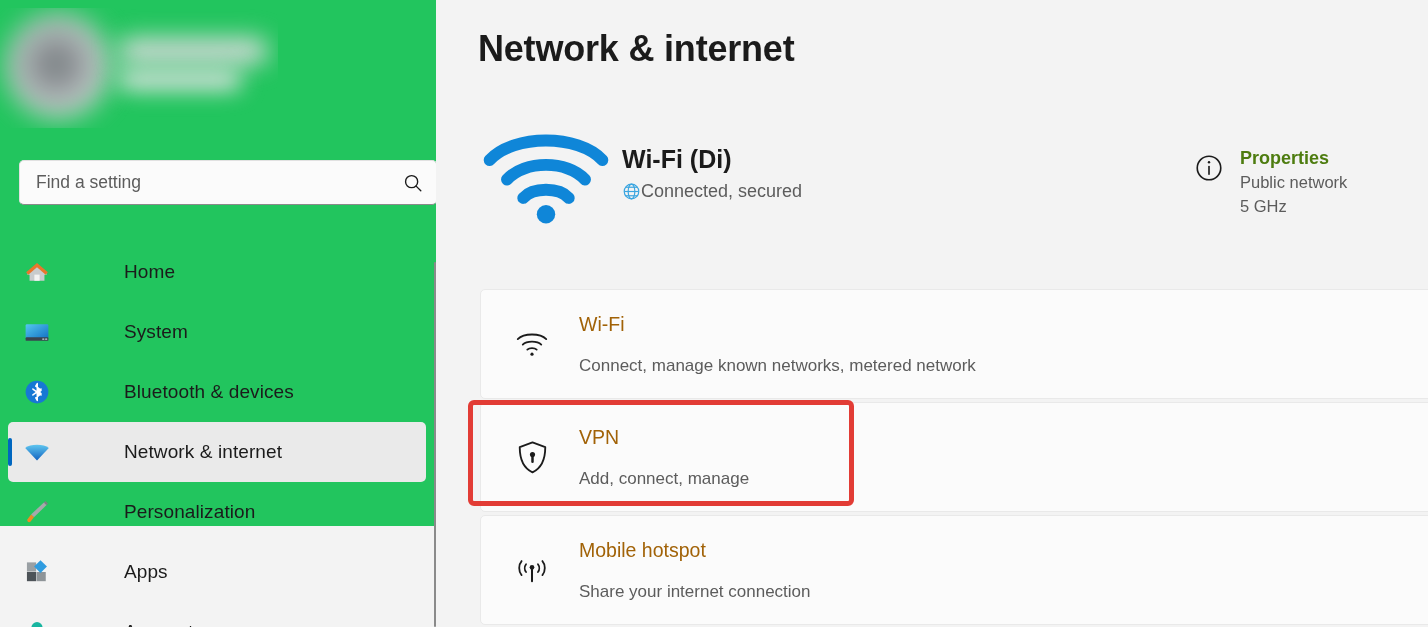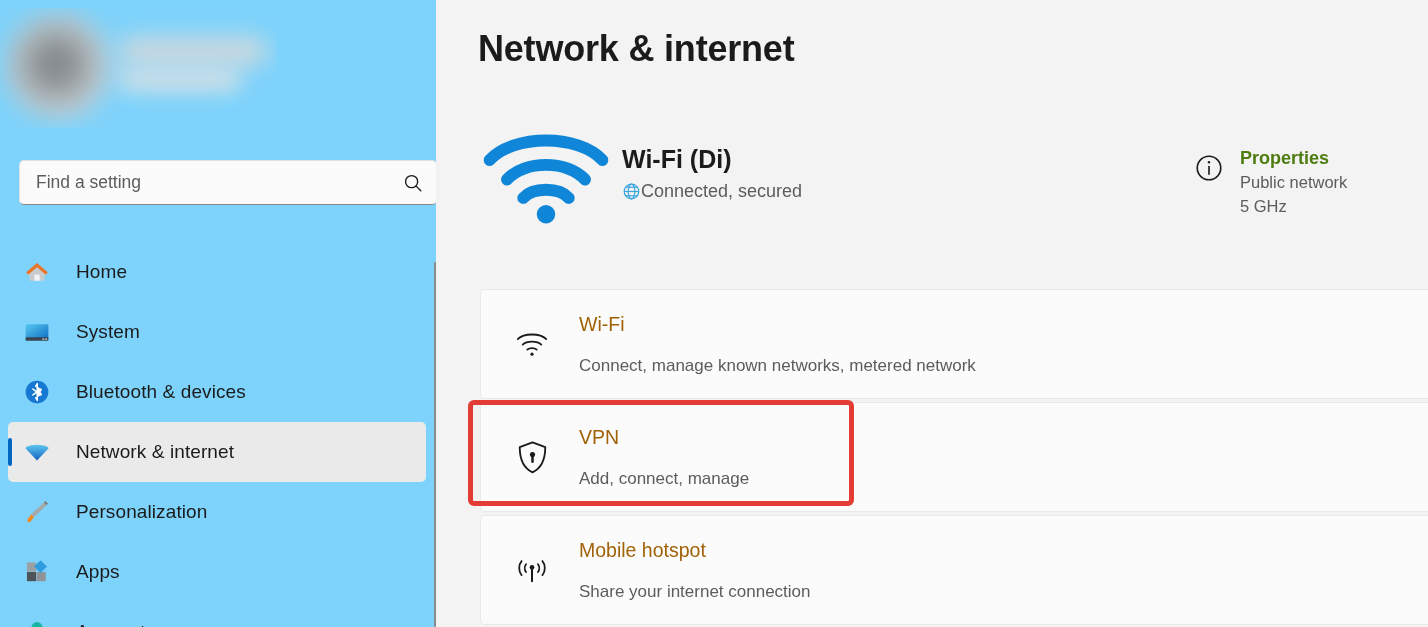--- a/index.html
+++ b/index.html
@@ -9,22 +9,22 @@
     background: #f3f3f3;
     font-family: "Liberation Sans", "DejaVu Sans", sans-serif;
     color: #1b1b1b;
     -webkit-font-smoothing: antialiased;
   }
   #app { position: relative; width: 1428px; height: 627px; }
 
   
   .sidebar {
     position: absolute; left: 0; top: 0;
-    width: 436px; height: 627px;
-    background: #7dd3fc;
+    width: 436px; height: 526px;
+    background: #22c55e;
   }
 
   
   .acct-blur {
     position: absolute; left: 0px; top: 8px;
     width: 278px; height: 120px;
     overflow: hidden;
     pointer-events: none;
   }
   .acct-blur .b1 {
@@ -69,20 +69,21 @@
 
   
   .nav { position: absolute; left: 0; top: 242px; width: 436px; }
   .nav-item {
     position: relative;
     height: 60px;
     display: flex; align-items: center;
     margin: 0 10px 0 8px;
     border-radius: 5px;
     padding-left: 14px;
+    gap: 48px;
   }
   .nav-item.selected { background: #eaeaea; }
   .nav-item .pill {
     position: absolute; left: 0px; top: 16px;
     width: 4px; height: 28px; border-radius: 2px;
     background: #0067c0;
     display: none;
   }
   .nav-item.selected .pill { display: block; }
   .nav-ico {

